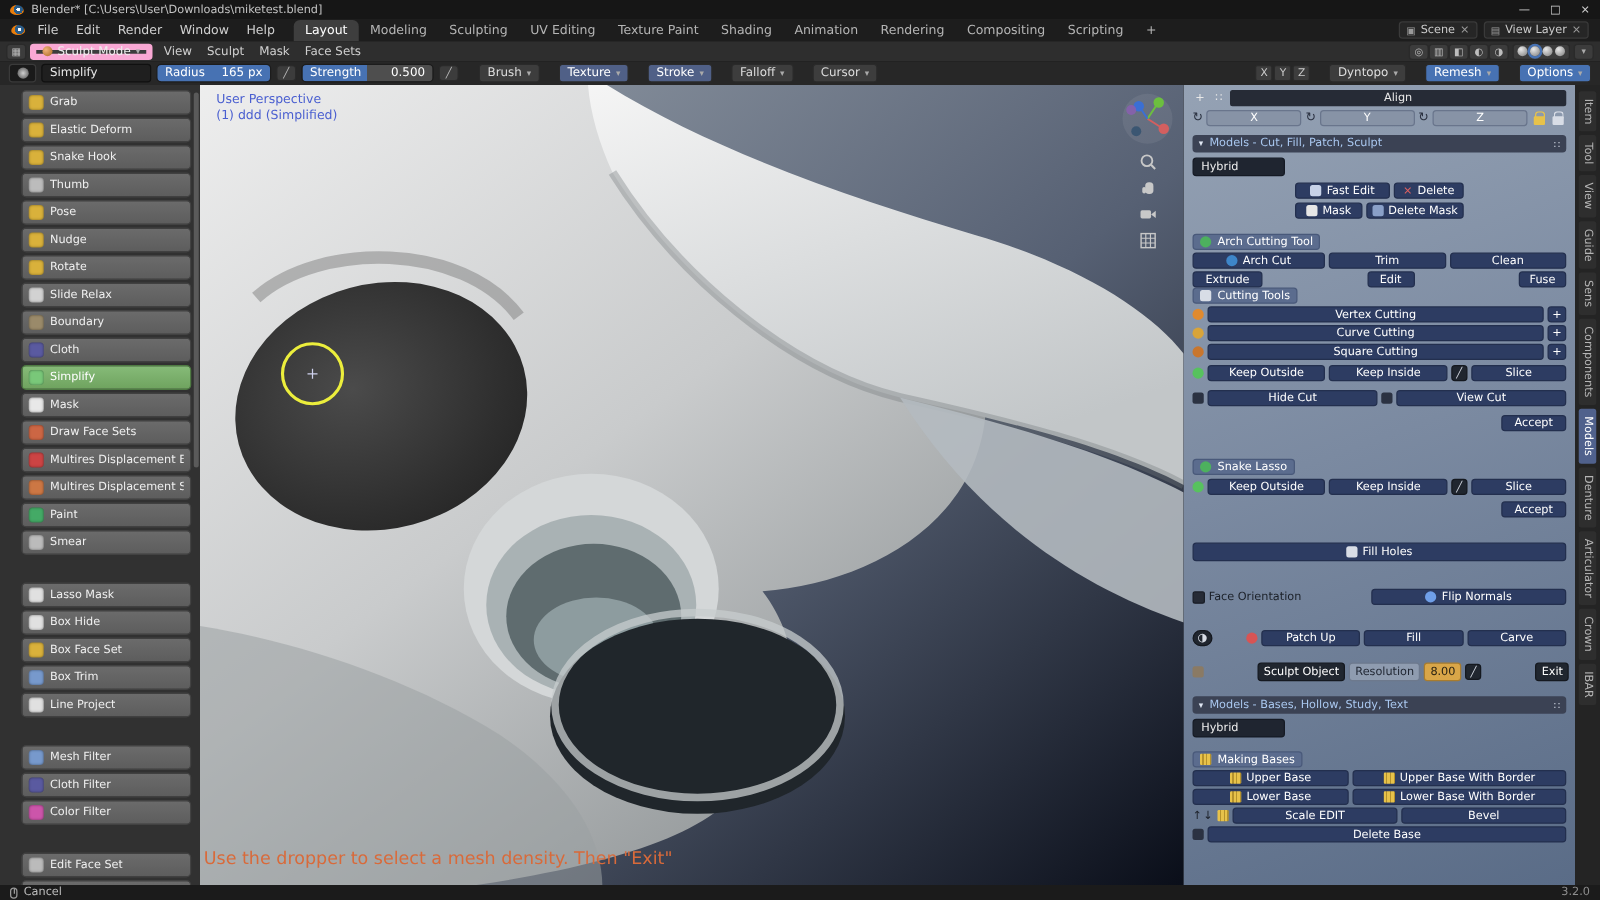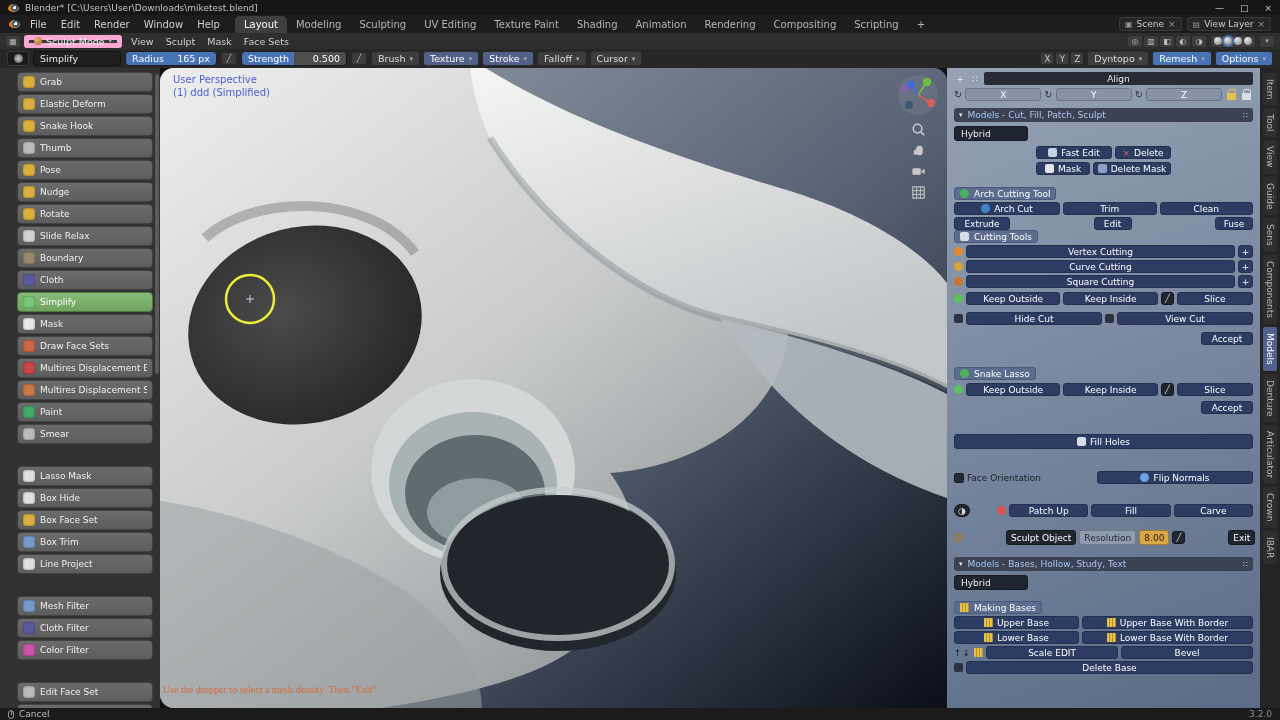--- a/index.html
+++ b/index.html
@@ -39,41 +39,41 @@
 
   
   .toolsettings { position:absolute; top:49px; left:0; right:0; height:19px; background:#272727; display:flex; align-items:center; gap:4px; padding:0 7px; font-size:9.5px; }
   .brush-thumb { width:22px; height:15px; background:#1a1a1a; border:1px solid #3a3a3a; border-radius:3px; display:flex; align-items:center; justify-content:center; }
   .thumb-dot { width:9px; height:9px; border-radius:50%; background:radial-gradient(circle, #cfcfcf, #4a4a4a); }
   .brush-name { width:88px; height:15px; background:#1f1f1f; border:1px solid #101010; border-radius:3px; display:flex; align-items:center; padding:0 6px; color:#e8e8e8; }
   .slider { height:15px; border:1px solid #1c1c1c; border-radius:4px; display:flex; align-items:center; justify-content:space-between; padding:0 6px; color:#fff; }
   .slider.blue { width:92px; background:var(--accent_blue); }
   .slider.half { width:106px; background:linear-gradient(to right, var(--accent_blue) 0 50%, #4e4e4e 50% 100%); }
   .ts-dds { display:flex; gap:3px; }
-  .ts-dd { height:15px; background:#3d3d3d; border:1px solid #2a2a2a; border-radius:3px; display:flex; align-items:center; gap:4px; padding:0 6px; color:#ddd; white-space:nowrap; }
+  .ts-dd { height:15px; background:#3d3d3d; border:1px solid #2a2a2a; border-radius:3px; display:flex; align-items:center; gap:4px; padding:0 6px; color:#ddd; white-space:nowrap;margin-left:12px; }
   .ts-dd.active { background:#506087; color:#fff; }
   .ts-dd.blue { background:var(--accent_blue); color:#fff; }
   .ts-right { margin-left:auto; display:flex; gap:3px; align-items:center; }
   .mirror { display:flex; gap:1px; }
   .mini-toggle { width:14px; height:13px; background:#3d3d3d; border:1px solid #2a2a2a; border-radius:2px; display:flex; align-items:center; justify-content:center; font-size:8.5px; color:#ccc; }
 
   
   .toolbar-left { position:absolute; top:68px; left:0; width:160px; bottom:12px; background:#313131; padding:4px 7px 4px 17px; overflow:hidden; }
   .tool-btn { height:20px; margin-bottom:2px; background:linear-gradient(#6b6b6b,#5d5d5d); border:1px solid #424242; border-radius:4px; display:flex; align-items:center; gap:5px; padding:0 5px; font-size:9px; color:#f0f0f0; white-space:nowrap; overflow:hidden; }
   .tool-btn.active { background:linear-gradient(#86bb78, var(--active_green)); border-color:#4e7a42; color:#fff; }
   .tool-btn.gap { margin-top:22px; }
   .tool-icon { width:12px; height:12px; border-radius:3px; flex:0 0 12px; box-shadow:inset 0 0 2px rgba(0,0,0,.5); }
   .tool-label { overflow:hidden; text-overflow:clip; }
   .tb-scroll { position:absolute; right:1px; top:6px; width:4px; height:300px; background:#5a5a5a; border-radius:2px; }
 
   
-  .viewport { position:absolute; top:68px; left:160px; width:787px; bottom:12px; overflow:hidden; background:#30343c;border-radius:14px; }
+  .viewport { position:absolute; top:68px; left:160px; width:787px; bottom:12px; overflow:hidden; background:#30343c; }
   .viewport > svg.scene { position:absolute; left:0; top:0; }
   .vp-overlay-text { position:absolute; left:13px; top:5px; color:var(--overlay_blue); font-size:10px; line-height:13px; }
-  .vp-hint { position:absolute; left:3px; bottom:13px; color:var(--hint_orange); font-size:10px;font-family:Liberation Serif, serif; }
+  .vp-hint { position:absolute; left:3px; bottom:13px; color:var(--hint_orange); font-size:14px; }
   .vp-nav { position:absolute; top:6px; right:8px; width:42px; display:flex; flex-direction:column; align-items:center; gap:6px; }
   .vp-nav svg { display:block; }
 
   
   .npanel { position:absolute; top:68px; right:20px; width:313px; bottom:12px; background:linear-gradient(160deg,#95a2b4 0%, #7b8aa1 45%, #5a6c87 100%); padding:4px 7px; font-size:9px; color:#fff; overflow:hidden; }
   .p-row { display:flex; gap:3px; align-items:center; }
   .p-header-dark { background:#262b36; height:13px; display:flex; align-items:center; justify-content:center; border-radius:2px; color:#e8e8e8; }
   .p-mini-ico { width:12px; height:12px; display:flex; align-items:center; justify-content:center; color:#e8e8e8; font-size:9px; }
   .axis-seg { flex:1; display:flex; align-items:center; gap:3px; }
   .loop { color:#2a3140; font-size:10px; }

